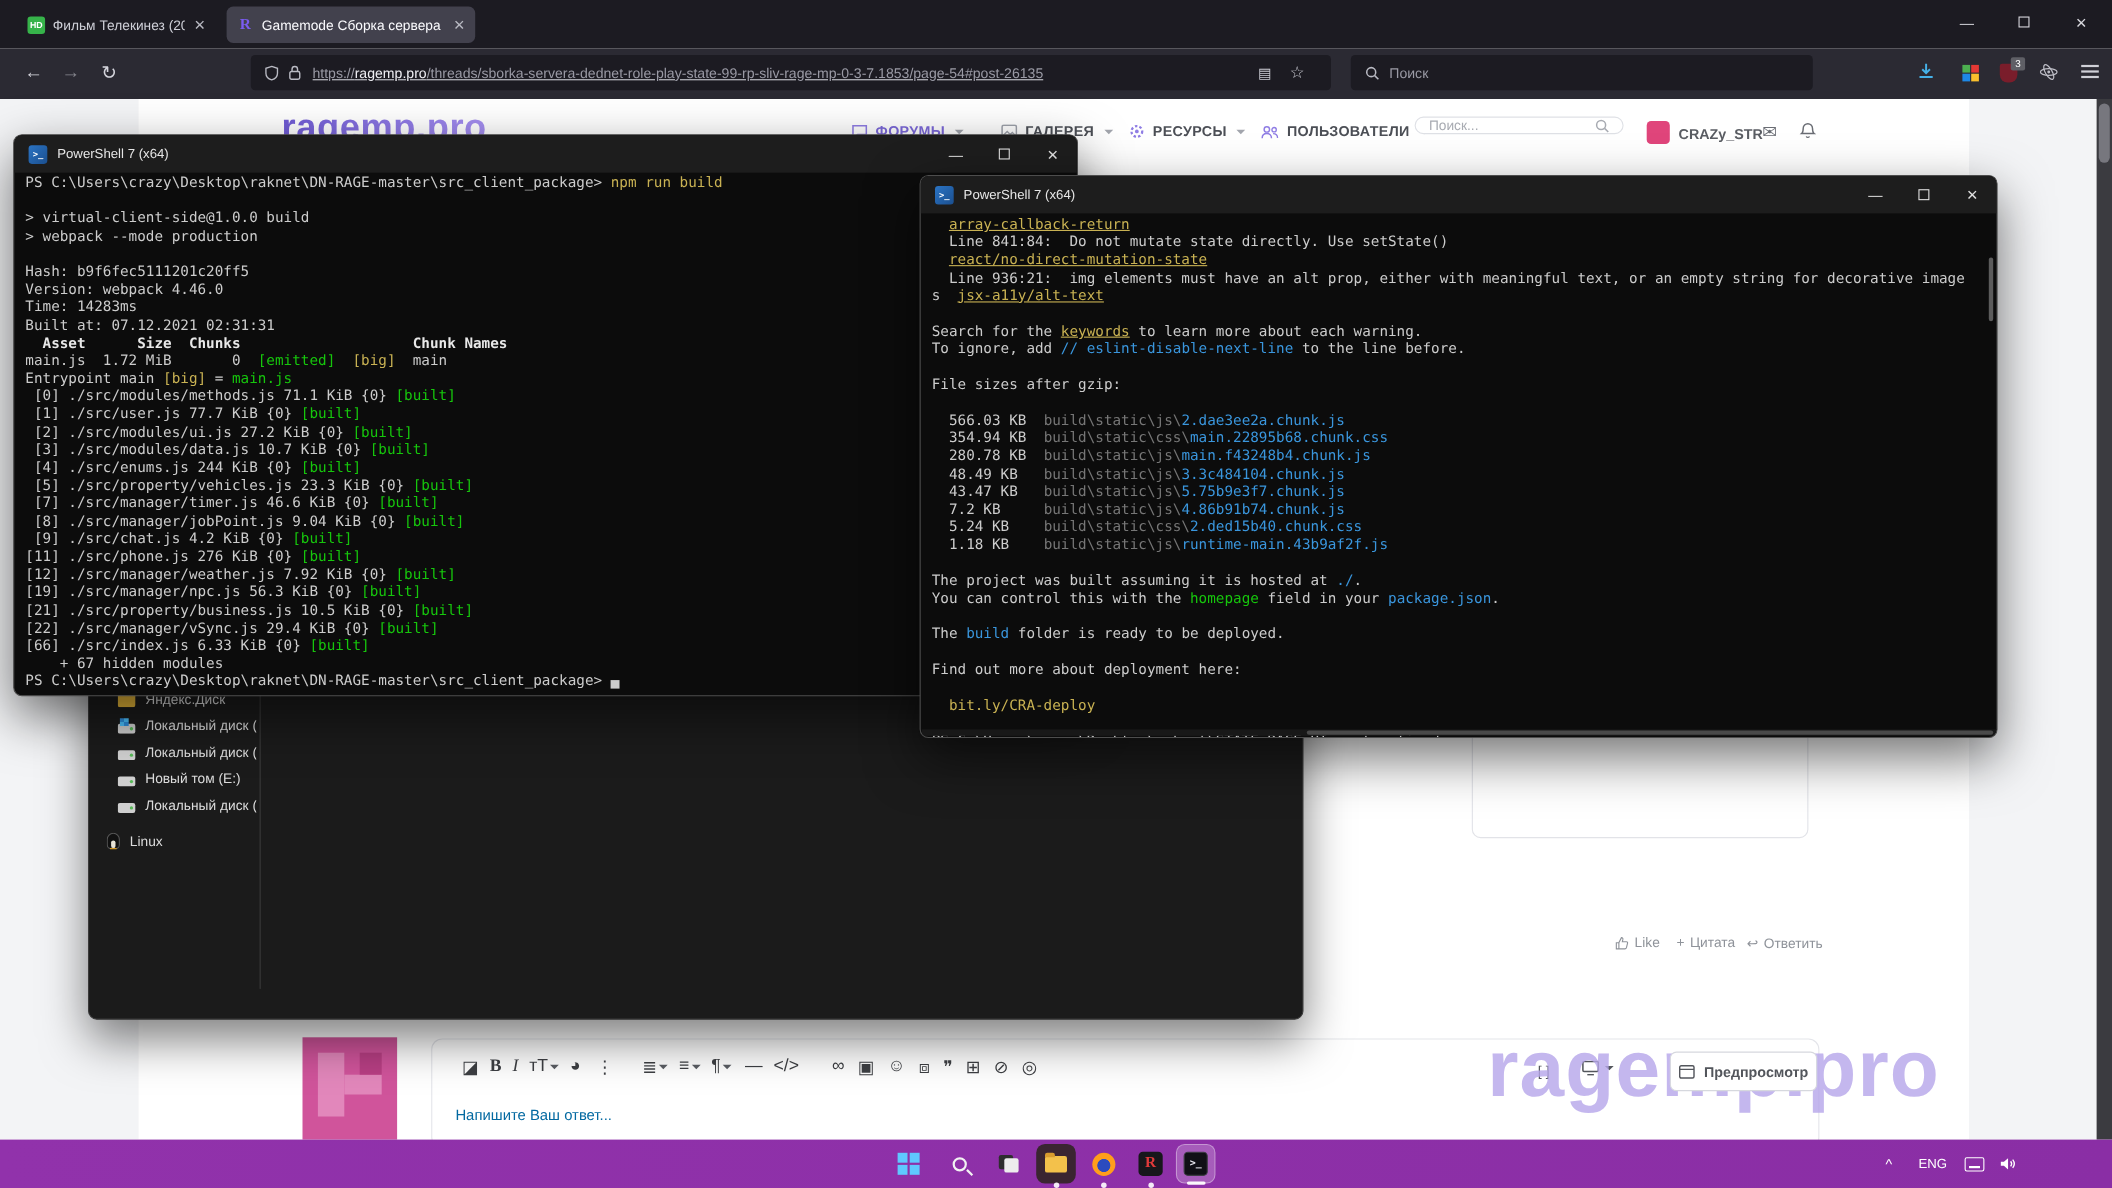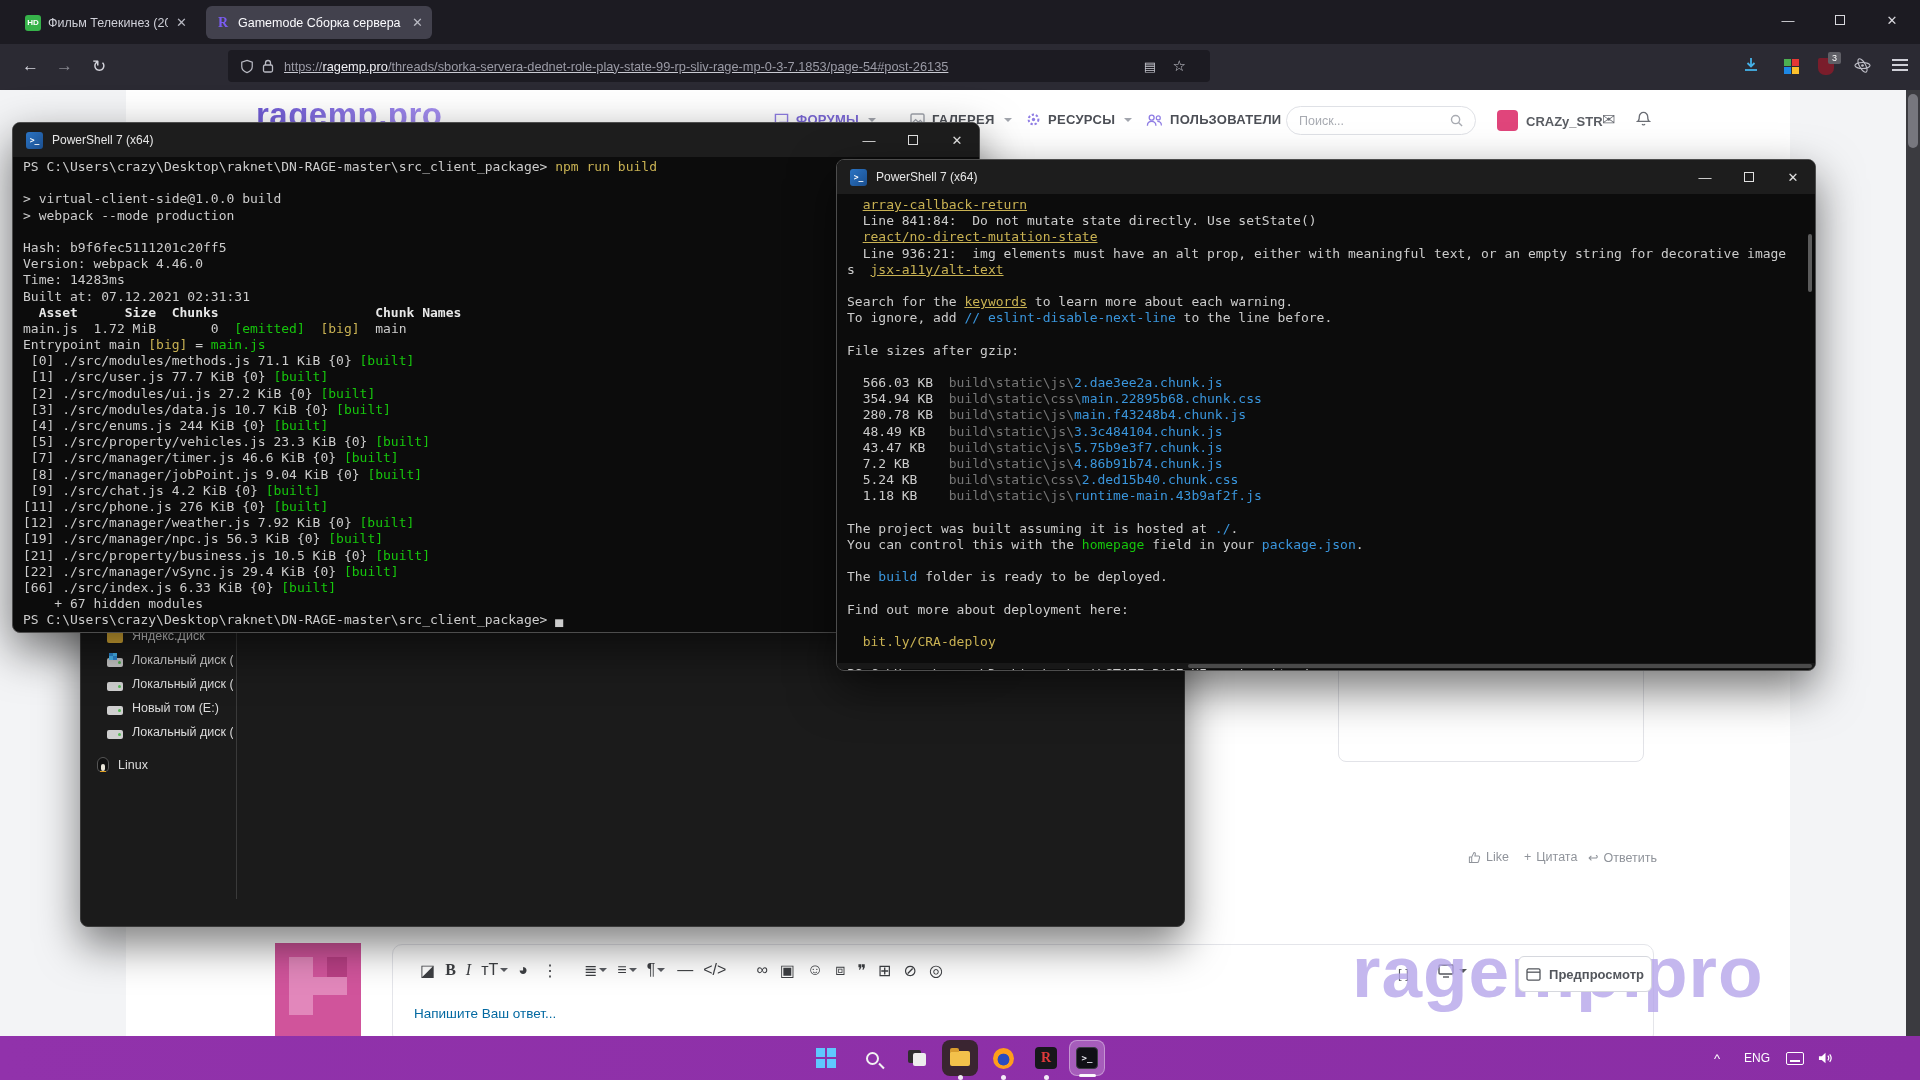--- a/index.html
+++ b/index.html
@@ -161,20 +161,29 @@
       <svg width="12" height="14" viewBox="0 0 12 14">
           <rect x="1.5" y="6" width="9" height="7" rx="1.5" fill="none" stroke="currentColor" stroke-width="1.3"></rect>
           <path d="M3.5 6V4a2.5 2.5 0 015 0v2" fill="none" stroke="currentColor" stroke-width="1.3"></path>
         </svg>
     </span>
     <span class="urltxt" style="width:860px;"><span class="dim">https://</span><span class="dom">ragemp.pro</span><span class="dim">/threads/sborka-servera-dednet-role-play-state-99-rp-sliv-rage-mp-0-3-7.1853/page-54#post-26135</span></span>
     <span style="position:absolute;right:54px;color:#c9cad2;font-size:13px;">▤</span>
     <span style="position:absolute;right:24px;color:#c9cad2;font-size:15px;">☆</span>
   </div>
 
+  <div class="pill" style="left:1228px;width:420px;">
+    <span class="ic" style="margin:0 9px 0 13px;color:#b9bac3;">
+      <svg width="13" height="13" viewBox="0 0 14 14">
+          <circle cx="6" cy="6" r="4.4" fill="none" stroke="currentColor" stroke-width="1.5"></circle>
+          <path d="M9.4 9.4L13 13" stroke="currentColor" stroke-width="1.5"></path>
+        </svg>
+    </span>
+    <span style="color:#9a9aa5;">Поиск</span>
+  </div>
 
   <span class="abs ic" style="left:1742px;top:56px;color:#45b1e8;z-index:2;">
     <svg width="18" height="18" viewBox="0 0 18 18">
         <path d="M9 2v8M5.5 7L9 10.5 12.5 7" fill="none" stroke="currentColor" stroke-width="1.8"></path>
         <path d="M3 14h12" stroke="currentColor" stroke-width="1.8"></path>
       </svg>
   </span>
   <span class="abs" style="left:1784px;top:59px;width:15px;height:15px;z-index:2;display:grid;grid-template-columns:7px 7px;grid-template-rows:7px 7px;gap:1px;">
     <span style="background:#4caf50;"></span>
       <span style="background:#e53935;"></span>
@@ -239,21 +248,21 @@
           <circle cx="6" cy="4.5" r="2.6" fill="none" stroke="currentColor" stroke-width="1.4"></circle>
           <path d="M1.5 13c0-3 2-4.6 4.5-4.6S10.5 10 10.5 13" fill="none" stroke="currentColor" stroke-width="1.4"></path>
           <circle cx="13" cy="4.8" r="2.1" fill="none" stroke="currentColor" stroke-width="1.3"></circle>
           <path d="M12 8.5c2.6 0 4.3 1.6 4.3 4.2" fill="none" stroke="currentColor" stroke-width="1.3"></path>
         </svg>
       </span>
     <span>ПОЛЬЗОВАТЕЛИ</span>
     <span class="caret"></span>
   </div>
 
-  <div class="msearch" style="left:1286px;top:106px;width:190px;height:29px;">
+  <div class="msearch" style="left:1286px;top:106px;width:190px;height:16px;">
     <span>Поиск...</span>
     <span class="ic" style="color:#a8abb2;">
         <svg width="13" height="13" viewBox="0 0 14 14">
           <circle cx="6" cy="6" r="4.4" fill="none" stroke="currentColor" stroke-width="1.5"></circle>
           <path d="M9.4 9.4L13 13" stroke="currentColor" stroke-width="1.5"></path>
         </svg>
       </span>
   </div>
   <div class="abs" style="left:1497px;top:110px;width:21px;height:21px;border-radius:4px;background:#e0457b;"></div>
   <div class="abs uname" style="left:1526px;top:114px;">CRAZy_STR</div>

